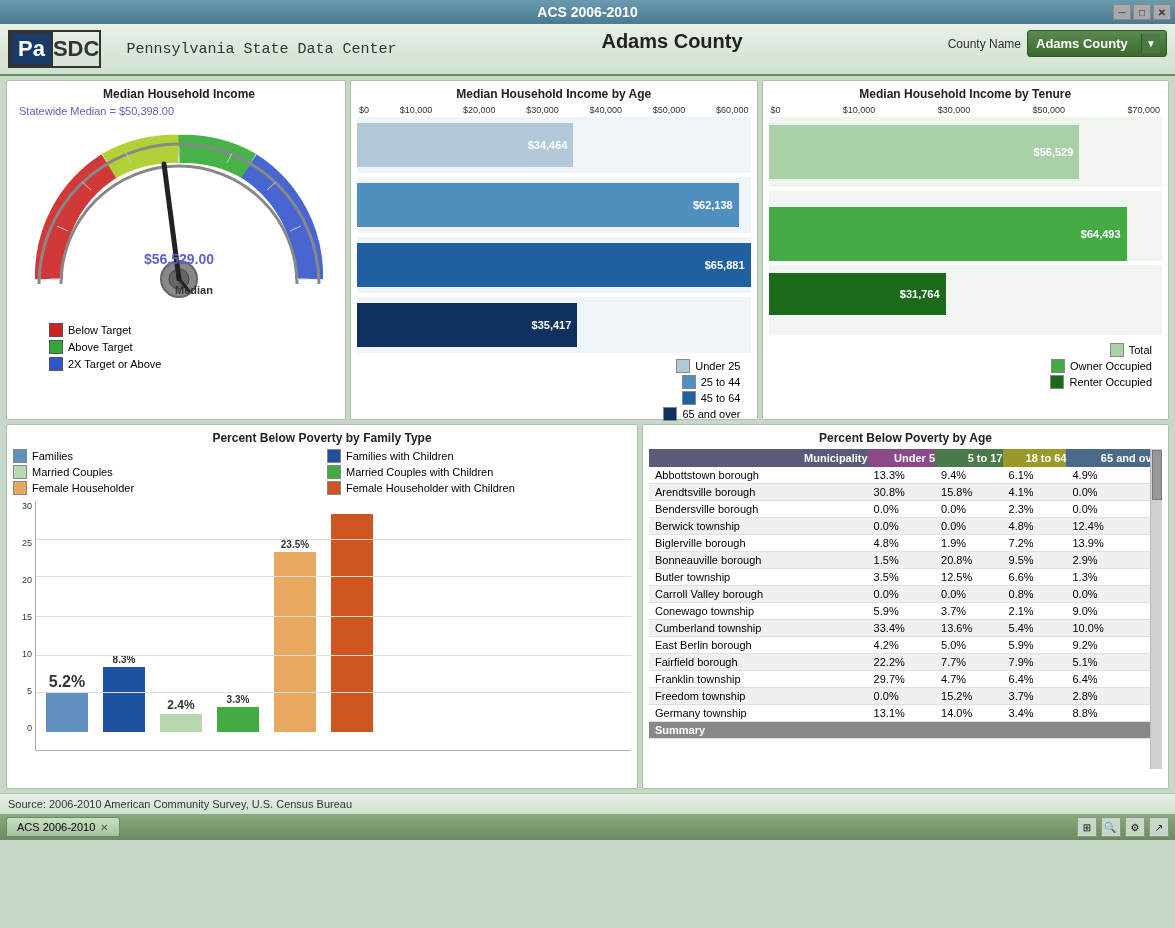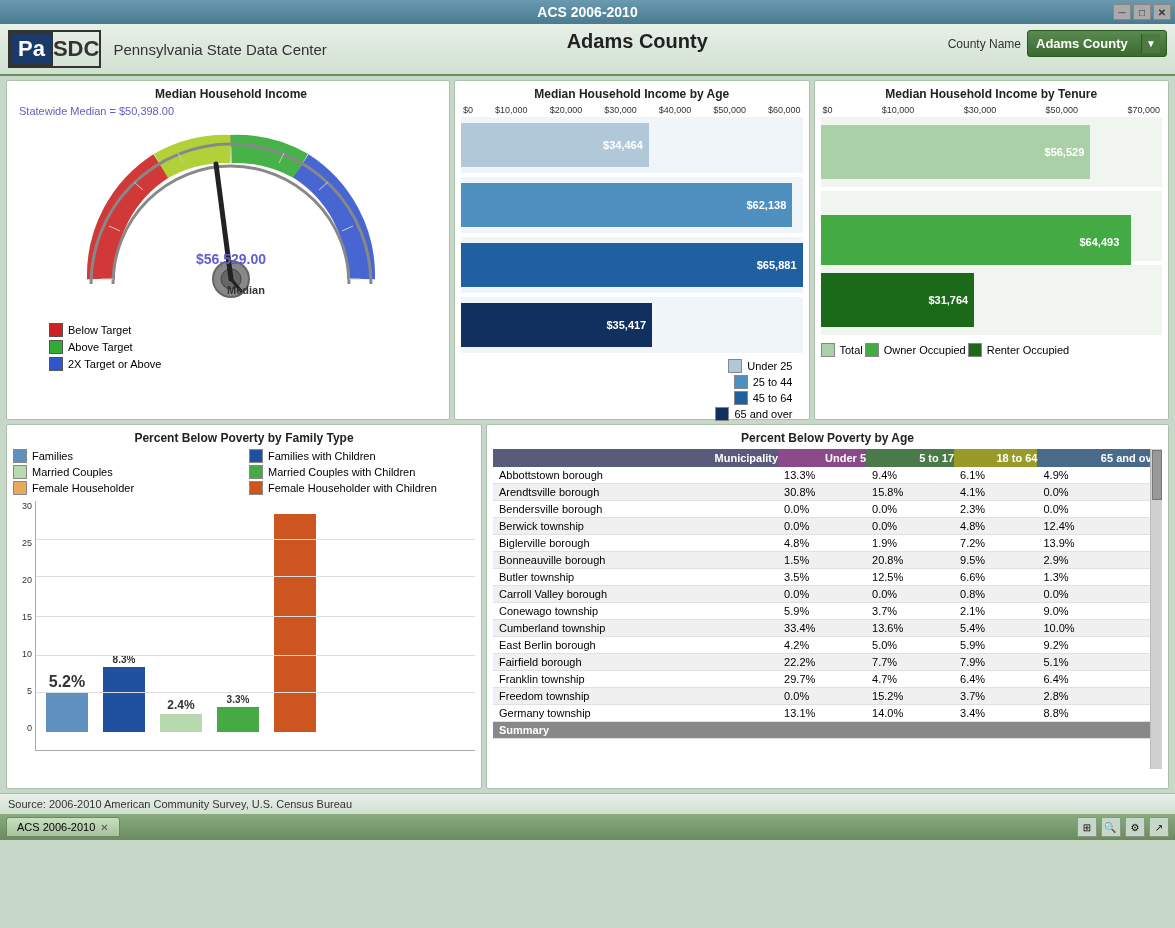--- a/index.html
+++ b/index.html
@@ -56,21 +56,22 @@
       border: 2px solid #333;
     }
     .logo-sdc {
       font-size: 22px;
       font-weight: bold;
       color: #333;
     }
     .logo-text {
       font-size: 15px;
       color: #333;
-      margin-left: 4px;
+      margin-left: 17px;
+      font-family: Liberation Mono, monospace;
     }
     .header-title {
       flex: 1;
       text-align: center;
       font-size: 20px;
       font-weight: bold;
       color: #222;
     }
     .county-selector {
       display: flex;
@@ -129,21 +130,21 @@
     .chart-title {
       text-align: center;
       font-size: 12px;
       font-weight: bold;
       color: #222;
       margin-bottom: 4px;
     }
 
     
     .gauge-panel {
-      width: 444px;
+      width: 340px;
       flex-shrink: 0;
       padding-left: 12px;
     }
     .gauge-container {
       display: flex;
       flex-direction: column;
       align-items: center;
       position: relative;
     }
     .statewide-text {
@@ -193,21 +194,21 @@
     }
 
     
     .bottom-charts {
       display: flex;
       gap: 4px;
       height: 365px;
     }
 
     .poverty-family-panel {
-      width: 476px;
+      width: 632px;
       flex-shrink: 0;
     }
     .poverty-age-panel {
       flex: 1;
     }
     .family-legend {
       display: grid;
       grid-template-columns: 1fr 1fr;
       gap: 2px 10px;
       margin-bottom: 6px;
@@ -454,33 +455,33 @@
       </div>
       <div style="position:relative;">
 
         <div style="height:70px;position:relative;margin-bottom:4px;background:#f0f5f0;">
           <div style="position:absolute;top:8px;left:0;height:54px;width:79%;background:#aad0a8;display:flex;align-items:center;justify-content:flex-end;padding-right:6px;">
             <span style="font-size:11px;font-weight:bold;color:white;">$56,529</span>
           </div>
         </div>
 
         <div style="height:70px;position:relative;margin-bottom:4px;background:#f0f5f0;">
-          <div style="position:absolute;top:24px;left:0;height:54px;width:91%;background:#44aa44;display:flex;align-items:center;justify-content:flex-end;padding-right:12px;">
+          <div style="position:absolute;top:16px;left:0;height:54px;width:91%;background:#44aa44;display:flex;align-items:center;justify-content:flex-end;padding-right:6px;">
             <span style="font-size:11px;font-weight:bold;color:white;">$64,493</span>
           </div>
         </div>
 
         <div style="height:70px;position:relative;margin-bottom:4px;background:#f0f5f0;">
-          <div style="position:absolute;top:8px;left:0;height:54px;width:45%;background:#1a6a1a;display:flex;align-items:center;justify-content:flex-end;padding-right:6px;">
+          <div style="position:absolute;top:8px;left:0;height:42px;width:45%;background:#1a6a1a;display:flex;align-items:center;justify-content:flex-end;padding-right:6px;">
             <span style="font-size:11px;font-weight:bold;color:white;">$31,764</span>
           </div>
         </div>
       </div>
 
-      <div style="display:flex;gap:2px;margin-top:8px;align-items:flex-end;padding-right:10px;">
+      <div style="display:flex;flex-direction:column;gap:2px;margin-top:8px;align-items:flex-end;padding-right:10px;">
         <div class="legend-item">
             <div style="width:14px;height:14px;background:#aad0a8;border:1px solid #888;"></div>
             <span>Total</span>
           </div>
         <div class="legend-item">
             <div style="width:14px;height:14px;background:#44aa44;border:1px solid #888;"></div>
             <span>Owner Occupied</span>
           </div>
         <div class="legend-item">
             <div style="width:14px;height:14px;background:#1a6a1a;border:1px solid #888;"></div>
@@ -558,20 +559,24 @@
           <div style="display:flex;flex-direction:column;align-items:center;height:100%;justify-content:flex-end;padding-bottom:18px;">
             <span style="font-size:12px;font-weight:bold;color:#333;margin-bottom:2px;">2.4%</span>
             <div style="width:42px;height:8%;background:#b8d8b0;"></div>
           </div>
 
           <div style="display:flex;flex-direction:column;align-items:center;height:100%;justify-content:flex-end;padding-bottom:18px;">
             <span style="font-size:10px;font-weight:bold;color:#333;margin-bottom:2px;">3.3%</span>
             <div style="width:42px;height:11%;background:#44aa44;"></div>
           </div>
 
+          <div style="display:flex;flex-direction:column;align-items:center;height:100%;justify-content:flex-end;padding-bottom:18px;">
+            <span style="font-size:10px;font-weight:bold;color:#333;margin-bottom:2px;">23.5%</span>
+            <div style="width:42px;height:78%;background:#e8a860;"></div>
+          </div>
 
           <div style="display:flex;flex-direction:column;align-items:center;height:100%;justify-content:flex-end;padding-bottom:18px;">
             <span style="font-size:10px;font-weight:bold;color:white;margin-bottom:2px;">29.3%</span>
             <div style="width:42px;height:98%;background:#cc5520;"></div>
           </div>
         </div>
       </div>
     </div>
 
     <div class="chart-panel poverty-age-panel">

